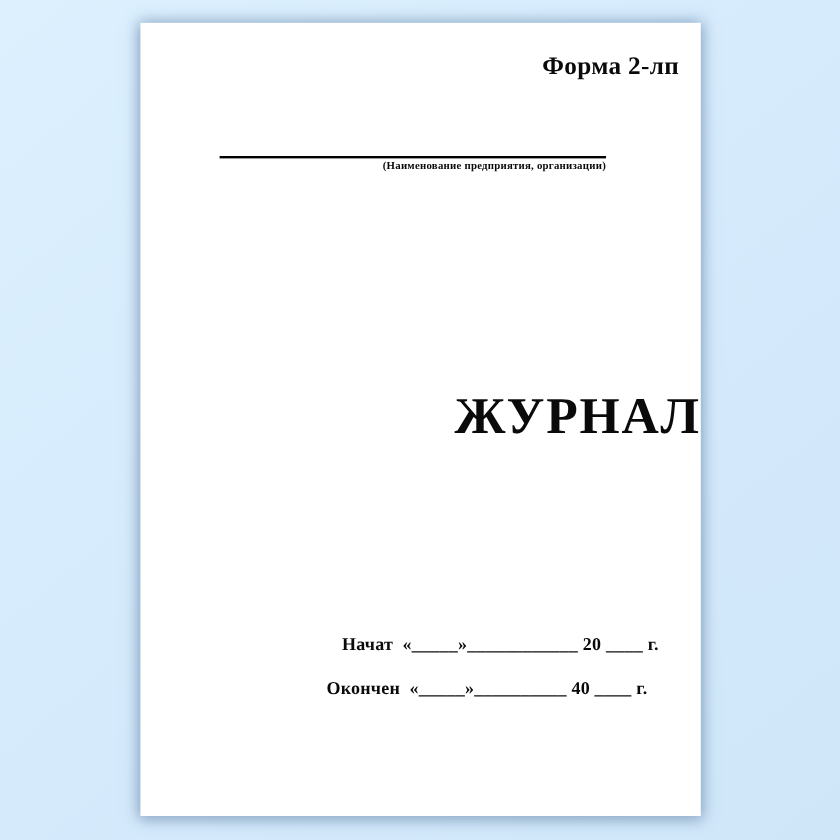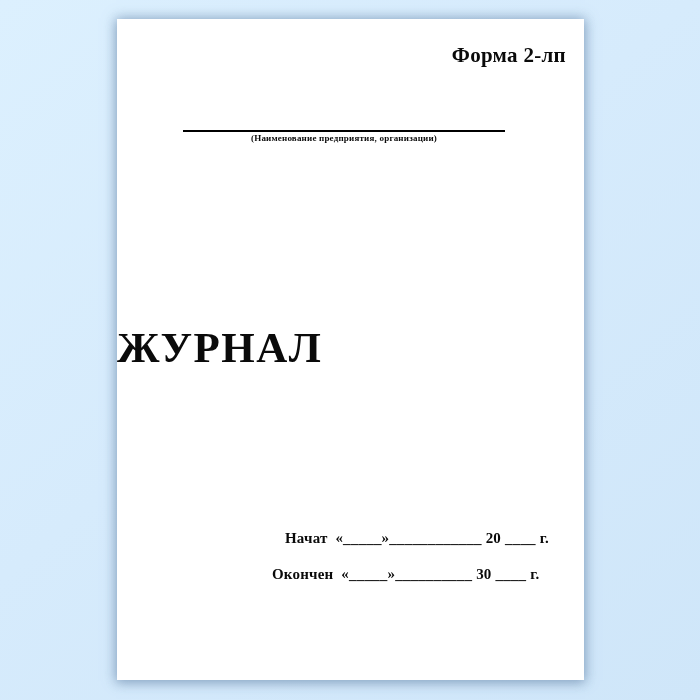--- a/index.html
+++ b/index.html
@@ -34,34 +34,34 @@
     font-size: 21px;
     letter-spacing: 0.3px;
     white-space: pre;
   }
   .org-block {
     position: absolute;
     left: 66px;
     top: 111px;
     width: 322px;
     border-top: 2px solid #000000;
-    text-align: center;
+    text-align: right;
   }
   .org-caption {
     font-size: 9px;
     letter-spacing: 0.2px;
     padding-top: 1px;
     white-space: pre;
   }
   .title-block {
     position: absolute;
     top: 199px;
     left: 0;
     width: 100%;
-    text-align: left;
+    text-align: right;
     font-size: 43px;
     line-height: 52px;
     letter-spacing: 1.5px;
     white-space: pre;
   }
   .date-line {
     position: absolute;
     font-size: 15px;
     letter-spacing: 0.2px;
     white-space: pre;
@@ -80,16 +80,16 @@
     <div class="org-block">
       <div class="org-caption">(Наименование предприятия, организации)</div>
     </div>
 
     <div class="title-block">
       <div>ЖУРНАЛ</div>
     </div>
 
     <div class="date-line started">Начат  «_____»____________ 20 ____ г.</div>
 
-    <div class="date-line finished">Окончен  «_____»__________ 30 ____ г.</div>
+    <div class="date-line finished">Окончен  «_____»__________ 40 ____ г.</div>
 
   </div>
 </div>
 
 </body></html>

